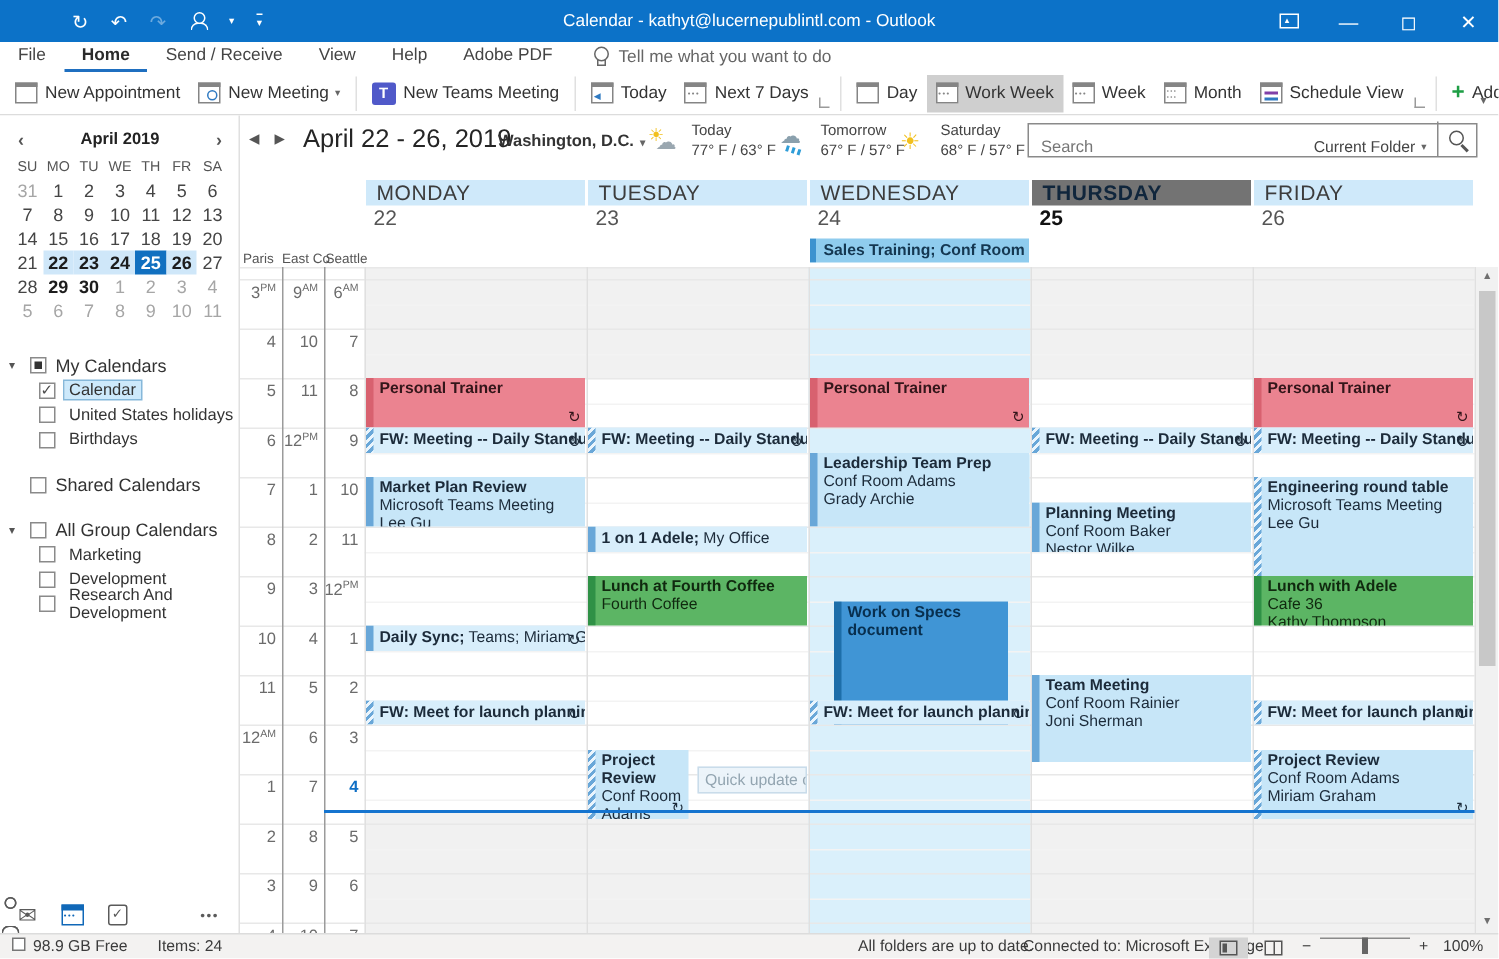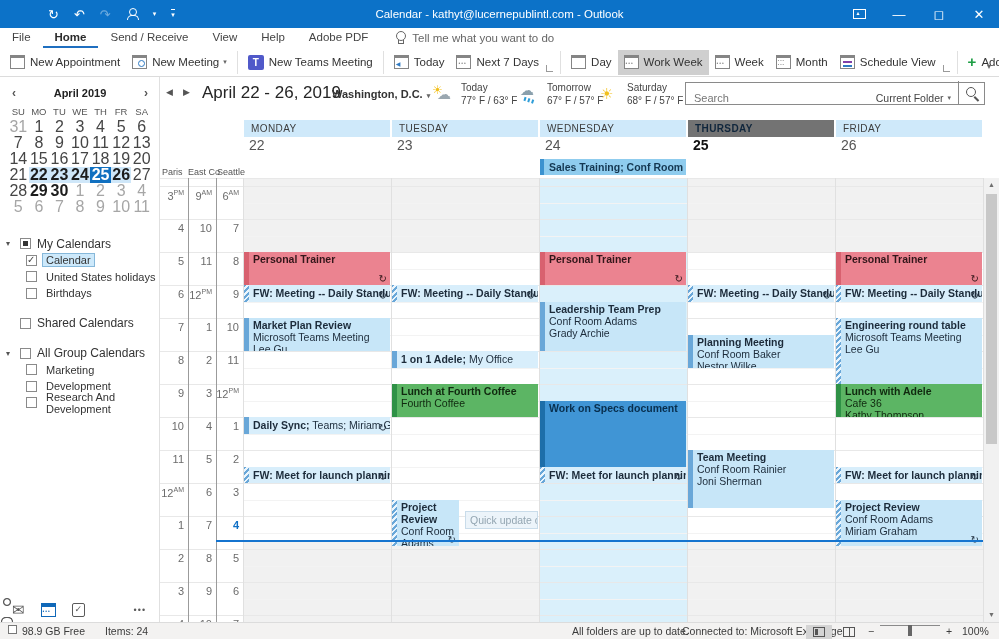--- a/index.html
+++ b/index.html
@@ -67,21 +67,21 @@
 .lens{position:relative;width:14px;height:14px}
 .lens::before{content:"";position:absolute;left:1px;top:1px;width:8px;height:8px;border:1.5px solid #555;border-radius:50%}
 .lens::after{content:"";position:absolute;left:10px;top:10px;width:6px;height:1.5px;background:#555;transform:rotate(45deg);transform-origin:0 0}
 
 #sidebar{position:absolute;left:0;top:77px;width:160px;height:545px;background:#fff;border-right:1px solid #e0e0e0}
 #minical{position:absolute;left:8px;top:8px;width:144px}
 .mc-title{display:flex;align-items:center;height:16px;font-size:11px;font-weight:700;color:#222}
 .mc-title .t{flex:1;text-align:center}
 .mc-arrow{width:12px;text-align:center;font-size:12px;color:#555;line-height:14px}
 .mc-grid{display:grid;grid-template-columns:repeat(7,1fr);margin-top:4px}
-.mc-cell{height:16px;text-align:center;font-size:16px;line-height:16px;color:#454545}
+.mc-cell{height:16px;text-align:center;font-size:12px;line-height:16px;color:#454545}
 .mc-h{color:#555;font-size:9.5px;height:14px;line-height:14px}
 .mc-cell.m{color:#a6a6a6}
 .mc-cell.b{font-weight:700;color:#1c1c1c}
 .mc-cell.r{background:#cfe7f9;font-weight:700;color:#1c1c1c}
 .mc-cell.s{background:#1170c0;color:#fff;font-weight:700}
 #callist{position:absolute;left:0;top:158px;width:160px;font-size:11.5px;color:#333}
 .cl-sec{display:flex;align-items:center;height:17px;padding-left:6px;gap:6px;font-size:12px}
 .cl-item{display:flex;align-items:center;height:16.5px;padding-left:26px;gap:6px;font-size:11px}
 .cl-arrow{width:8px;font-size:8px;color:#555}
 .cbx{width:11px;height:11px;border:1px solid #8a8a8a;background:#fff;position:relative;flex:none}
@@ -112,21 +112,21 @@
 .vic1::after{content:"";position:absolute;left:1px;top:1px;width:3px;height:6px;background:#555}
 .vic2{width:12px;height:10px;border:1px solid #555;position:relative}
 .vic2::after{content:"";position:absolute;left:5px;top:0;width:1px;height:8px;background:#555}
 #sb-v1{left:806px}#sb-v2{left:836px}
 #sb-minus{left:868px}#sb-plus{left:946px}
 .sb-track{position:absolute;left:880px;top:8px;width:60px;height:1px;background:#8a8a8a}
 .sb-thumb{position:absolute;left:908px;top:3px;width:4px;height:11px;background:#666}
 #sb-zoom{left:962px}
 
 #calarea{position:absolute;left:160px;top:112px;width:839px;height:510px;background:#fff;overflow:hidden}
-.band{position:absolute;height:17px;background:#cfe9fa;font-size:10px;color:#3c3c3c;line-height:17px;padding-left:7px;letter-spacing:.4px}
+.band{position:absolute;height:17px;background:#cfe9fa;font-size:14px;color:#3c3c3c;line-height:17px;padding-left:7px;letter-spacing:.4px}
 .band.today{background:#737373;color:#10263c;font-weight:700}
 .datecell{position:absolute;top:25px;font-size:14px;color:#555}
 .datecell.today{font-weight:700;color:#111}
 .tzlab{position:absolute;top:55px;font-size:9px;color:#555}
 .gline{position:absolute;height:1px;background:#e8e8e8}
 .gline.half{background:#f3f3f3}
 .vline{position:absolute;width:1px;background:#e0e0e0}
 .vline.dark{background:#9b9b9b}
 .colbg{position:absolute}
 .hourlab{position:absolute;font-size:11px;color:#6b6b6b;text-align:right}
@@ -554,21 +554,21 @@
       <span class="rec">↻</span>
     </div>
     <div class="ev t-blue" style="left:380px;top:189.5px;width:146px;height:49.5px">
       <span class="strip"></span>
       <div class="evc">
         <div class="b">Leadership Team Prep</div>
         <div>Conf Room Adams</div>
         <div>Grady Archie</div>
       </div>
     </div>
-    <div class="ev t-darkblue" style="left:380px;top:288.5px;width:146px;height:82.5px">
+    <div class="ev t-darkblue" style="left:396px;top:288.5px;width:116px;height:82.5px">
       <span class="strip"></span>
       <div class="evc">
         <div class="b">Work on Specs document</div>
       </div>
     </div>
     <div class="ev t-line hatched" style="left:380px;top:354.5px;width:146px;height:16.5px">
       <span class="strip"></span>
       <div class="evc"><span class="b">FW: Meet for launch planning ;</span> M</div>
       <span class="rec">↻</span>
     </div>

